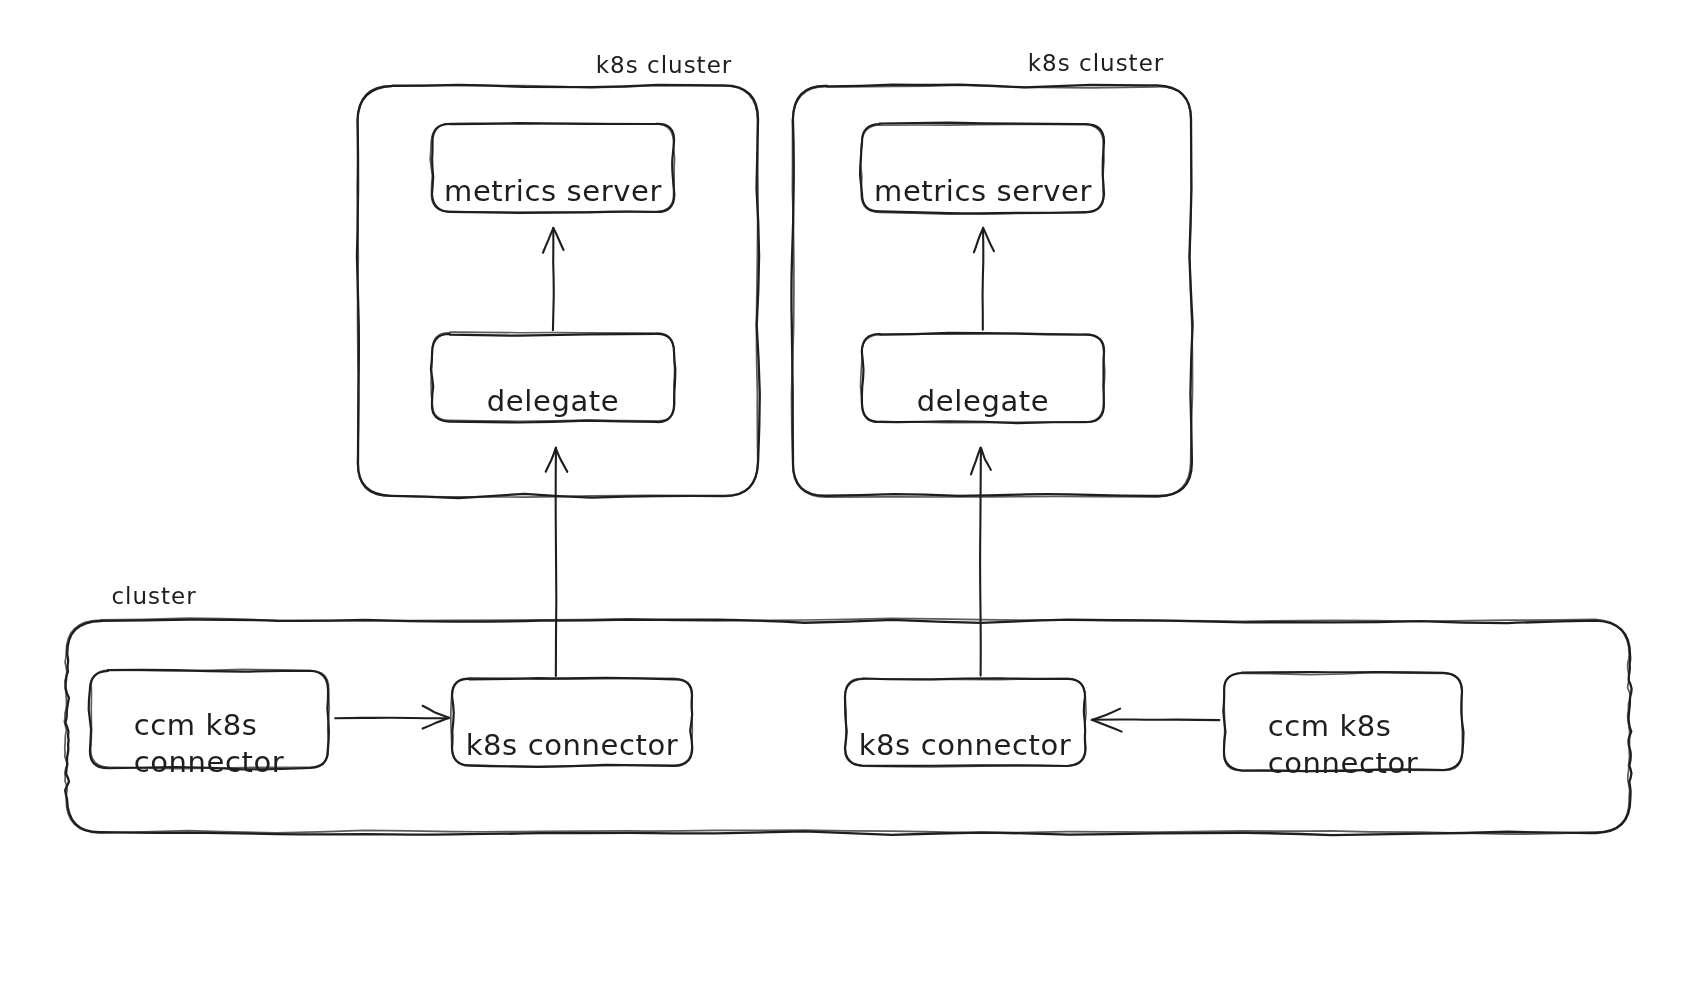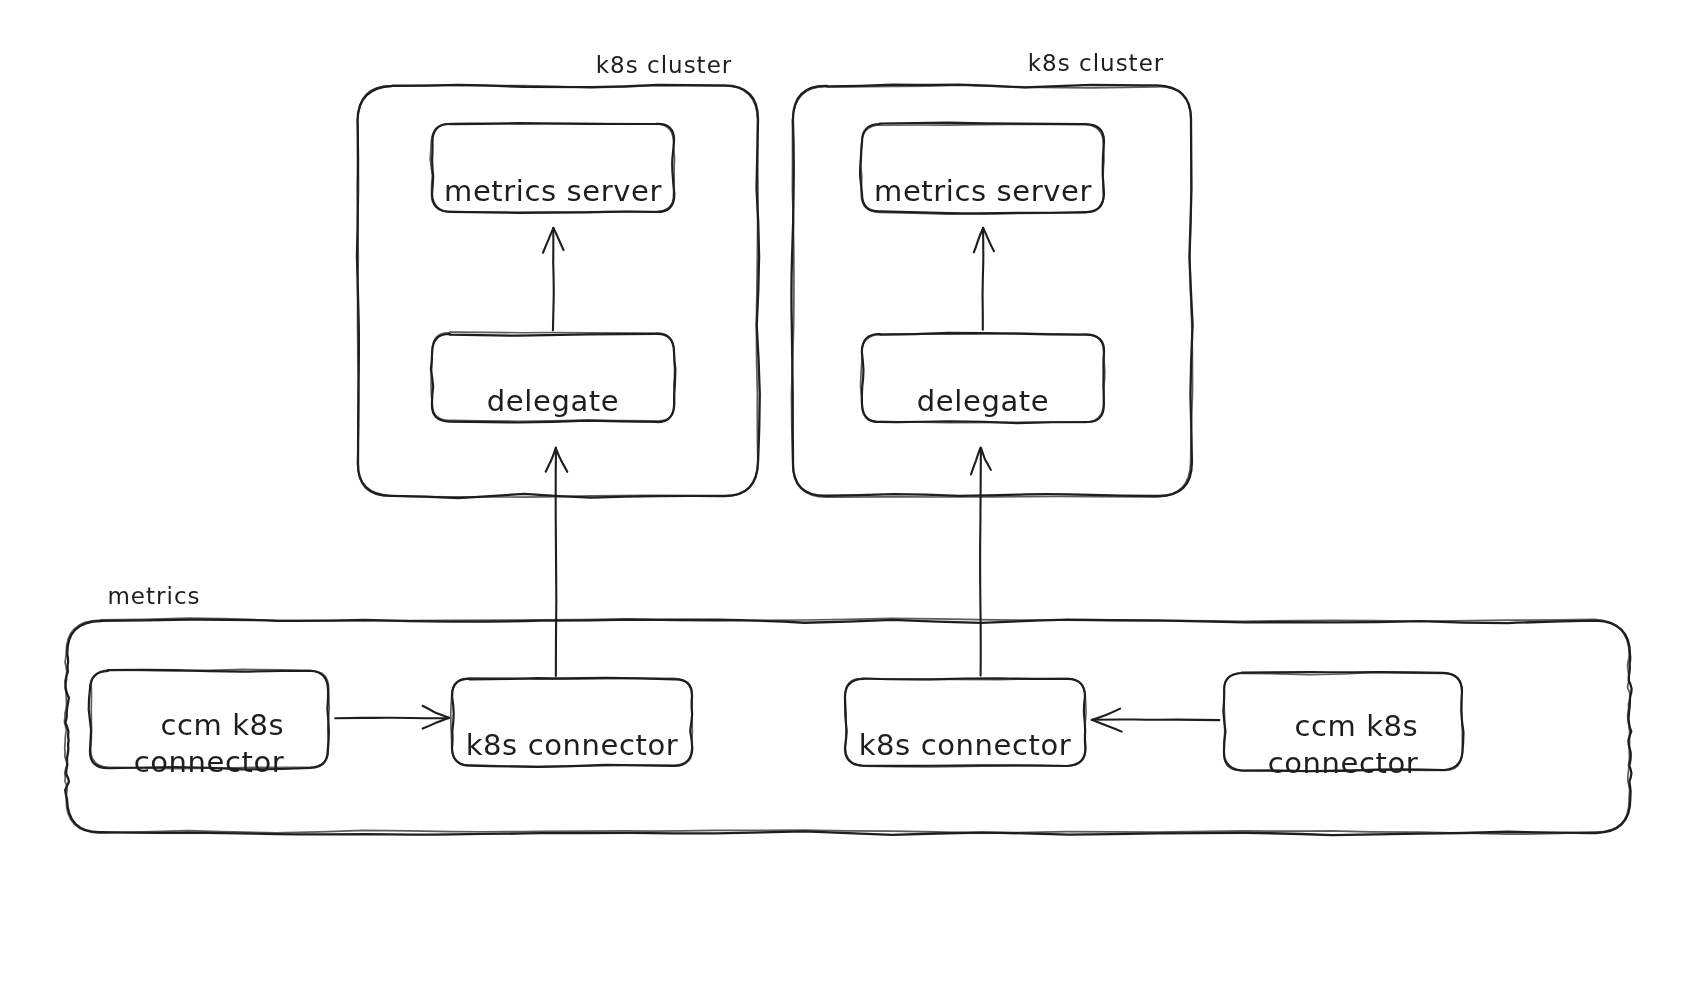--- a/index.html
+++ b/index.html
@@ -25,21 +25,21 @@
     top: 0;
     width: 1694px;
     height: 984px;
   }
   .lbl {
     position: absolute;
     color: #1e1e1e;
     font-family: "DejaVu Sans", sans-serif;
     letter-spacing: 0.6px;
     white-space: pre-line;
-    text-align: right;
+    text-align: left;
     line-height: 1.28;
     pointer-events: none;
     user-select: none;
   }
   .node-label {
     font-size: 29px;
     transform: translate(-50%, -50%);
     margin-top: 24px;
   }
   .group-label {
@@ -94,21 +94,21 @@
       <path d="M335.14,718.24 Q354.24,717.70 372.65,717.89 Q392.17,717.64 411.35,717.97 Q430.00,718.25 448.98,718.18" stroke-width="2.1" opacity="1"></path>
       <path d="M448.77,717.77 Q442.19,720.59 435.25,723.09 Q429.29,725.85 422.69,728.59" stroke-width="2.1" opacity="1"></path>
       <path d="M449.01,717.65 Q442.39,715.41 435.67,712.83 Q429.39,709.20 422.59,705.75" stroke-width="2.1" opacity="1"></path>
       <path d="M1219.39,720.11 Q1198.42,720.07 1177.13,719.60 Q1155.71,719.96 1134.48,719.52 Q1113.36,719.32 1092.08,719.79" stroke-width="2.1" opacity="1"></path>
       <path d="M1091.57,719.99 Q1098.63,717.77 1105.98,715.00 Q1113.19,711.97 1120.12,708.60" stroke-width="2.1" opacity="1"></path>
       <path d="M1092.36,719.97 Q1099.77,722.93 1107.02,725.81 Q1114.37,728.54 1121.64,731.65" stroke-width="2.1" opacity="1"></path>
     </svg>
 
   <div class="lbl group-label" style="left:664px; top:66px;">k8s cluster</div>
   <div class="lbl group-label" style="left:1096px; top:64px;">k8s cluster</div>
-  <div class="lbl group-label" style="left:154px; top:597px;">metrics</div>
+  <div class="lbl group-label" style="left:154px; top:597px;">cluster</div>
 
   <div class="lbl node-label" style="left:553px; top:168px;">metrics server</div>
   <div class="lbl node-label" style="left:553px; top:378px;">delegate</div>
   <div class="lbl node-label" style="left:983px; top:168px;">metrics server</div>
   <div class="lbl node-label" style="left:983px; top:378px;">delegate</div>
   <div class="lbl node-label" style="left:209px; top:720px;">ccm k8s
 connector</div>
   <div class="lbl node-label" style="left:572px; top:722px;">k8s connector</div>
   <div class="lbl node-label" style="left:965px; top:722px;">k8s connector</div>
   <div class="lbl node-label" style="left:1343px; top:721px;">ccm k8s

